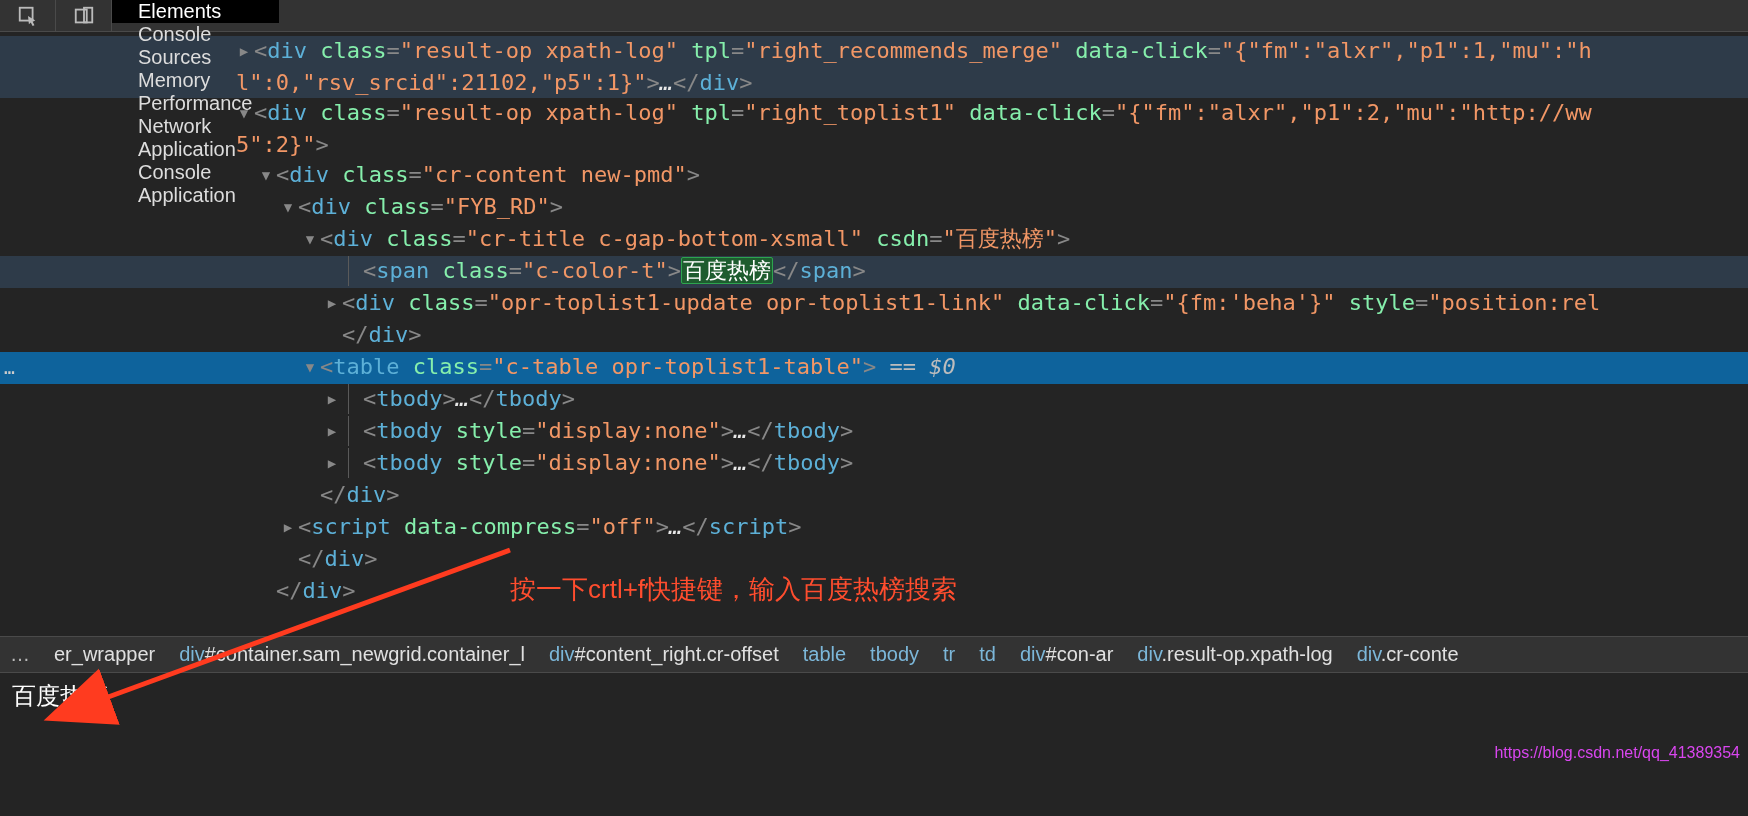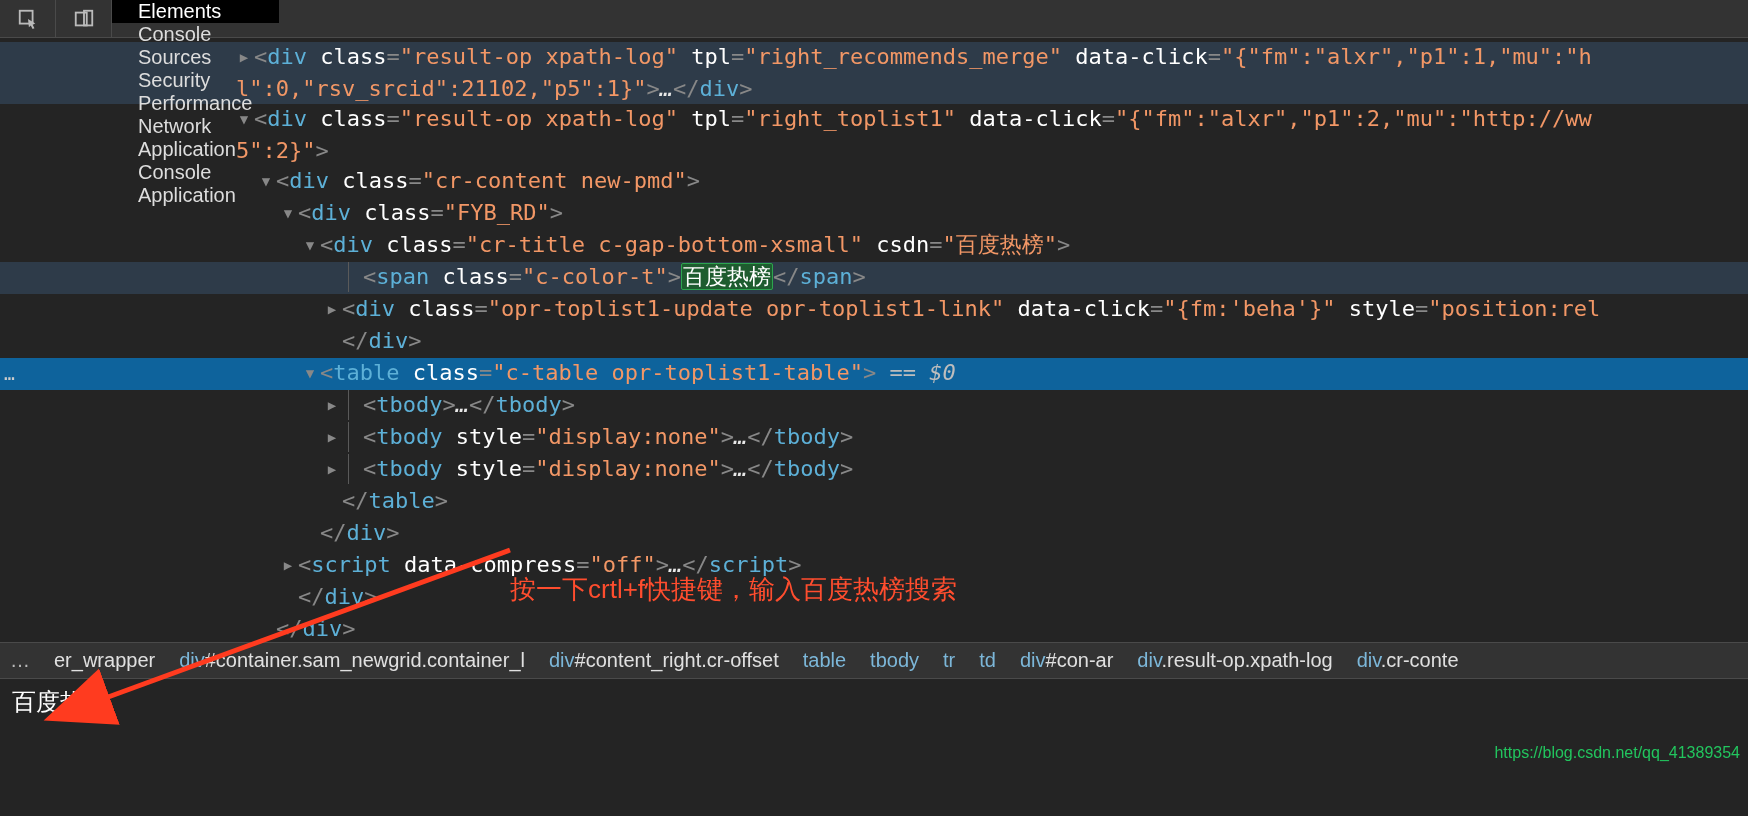--- a/index.html
+++ b/index.html
@@ -9,21 +9,21 @@
     background: #242424;
     font-family: Menlo, Consolas, "Courier New", monospace;
     font-size: 22px;
     color: #ccc;
     overflow: hidden;
     position: relative;
   }
 
   
   .toolbar {
-    height: 38px;
+    height: 32px;
     background: #333333;
     display: flex;
     align-items: stretch;
     font-family: ".SFNSText", "Helvetica Neue", Arial, sans-serif;
     font-size: 20px;
     color: #ddd;
     border-bottom: 1px solid #4a4a4a;
   }
   .toolbar .iconbox {
     width: 56px;
@@ -86,21 +86,21 @@
   .tree .line.selected-gutter .gutter::before {
     content: "…";
     color: #ccc;
     font-size: 18px;
     padding-left: 4px;
   }
 
   
   .p  { color: #888; }  
   .tg { color: #5db0d7; } 
-  .at { color: #ffffff; text-align: center; } 
+  .at { color: #86efac; text-align: center; } 
   .eq { color: #888; }
   .st { color: #f29766; } 
   .el { color: #e8e8e8; font-style: italic; } 
   .hl { background: #1e5c2f; border: 1px solid #2da44e; color: #fff; border-radius: 2px; padding: 0 1px; } 
   .mut { color: #bdbdbd; font-style: italic; } 
 
   
   .annotation {
     position: absolute;
     color: #ff4d2e;
@@ -156,21 +156,21 @@
     width: 600px;
   }
 
   
   .watermark {
     position: absolute;
     right: 8px;
     bottom: 54px;
     font-family: Arial, sans-serif;
     font-size: 16px;
-    color: #22c55e;
+    color: #d946ef;
   }
 </style>
 </head>
 <body>
 
 <div class="toolbar">
   <div class="iconbox">
     <svg width="22" height="22" viewBox="0 0 24 24" stroke-width="2">
       <rect x="3" y="3" width="14" height="14"></rect>
       <path d="M12 12 L20 17 L17 18 L19 22 L17 23 L15 19 L13 21 Z" fill="#bbb" stroke="none"></path>
@@ -179,21 +179,21 @@
   <div class="iconbox">
     <svg width="22" height="22" viewBox="0 0 24 24" stroke-width="2">
       <rect x="3" y="5" width="12" height="14"></rect>
       <rect x="12" y="3" width="9" height="16"></rect>
     </svg>
   </div>
   <div id="tabs-host">
       <div class="tab active">Elements</div>
       <div class="tab">Console</div>
       <div class="tab">Sources</div>
-      <div class="tab">Security</div>
+      <div class="tab">Memory</div>
       <div class="tab">Performance</div>
       <div class="tab">Network</div>
       <div class="tab">Application</div>
       <div class="tab">Console</div>
       <div class="tab">Application</div>
     </div>
 </div>
 
 <div class="tree" id="tree-host">
     <div class="line hover">
@@ -244,24 +244,20 @@
       <span class="gutter"></span>
       <span style="padding-left: 304px; text-align: right;"><span class="arrow"></span><span class="guide"><span class="p">&lt;</span><span class="tg">tbody</span><span class="p">&gt;</span><span class="el">…</span><span class="p">&lt;/</span><span class="tg">tbody</span><span class="p">&gt;</span></span></span>
     </div>
     <div class="line">
       <span class="gutter"></span>
       <span style="padding-left: 304px;"><span class="arrow"></span><span class="guide"><span class="p">&lt;</span><span class="tg">tbody</span> <span class="at">style</span><span class="eq">=</span><span class="st">"display:none"</span><span class="p">&gt;</span><span class="el">…</span><span class="p">&lt;/</span><span class="tg">tbody</span><span class="p">&gt;</span></span></span>
     </div>
     <div class="line">
       <span class="gutter"></span>
       <span style="padding-left: 304px;"><span class="arrow"></span><span class="guide"><span class="p">&lt;</span><span class="tg">tbody</span> <span class="at">style</span><span class="eq">=</span><span class="st">"display:none"</span><span class="p">&gt;</span><span class="el">…</span><span class="p">&lt;/</span><span class="tg">tbody</span><span class="p">&gt;</span></span></span>
-    </div>
-    <div class="line">
-      <span class="gutter"></span>
-      <span style="padding-left: 304px;"><span class="arrow" style="visibility: hidden;"></span><span class="p">&lt;/</span><span class="tg">table</span><span class="p">&gt;</span></span>
     </div>
     <div class="line">
       <span class="gutter"></span>
       <span style="padding-left: 282px;"><span class="arrow" style="visibility: hidden;"></span><span class="p">&lt;/</span><span class="tg">div</span><span class="p">&gt;</span></span>
     </div>
     <div class="line">
       <span class="gutter"></span>
       <span style="padding-left: 260px;"><span class="arrow"></span><span class="p">&lt;</span><span class="tg">script</span> <span class="at">data-compress</span><span class="eq">=</span><span class="st">"off"</span><span class="p">&gt;</span><span class="el">…</span><span class="p">&lt;/</span><span class="tg">script</span><span class="p">&gt;</span></span>
     </div>
     <div class="line">

